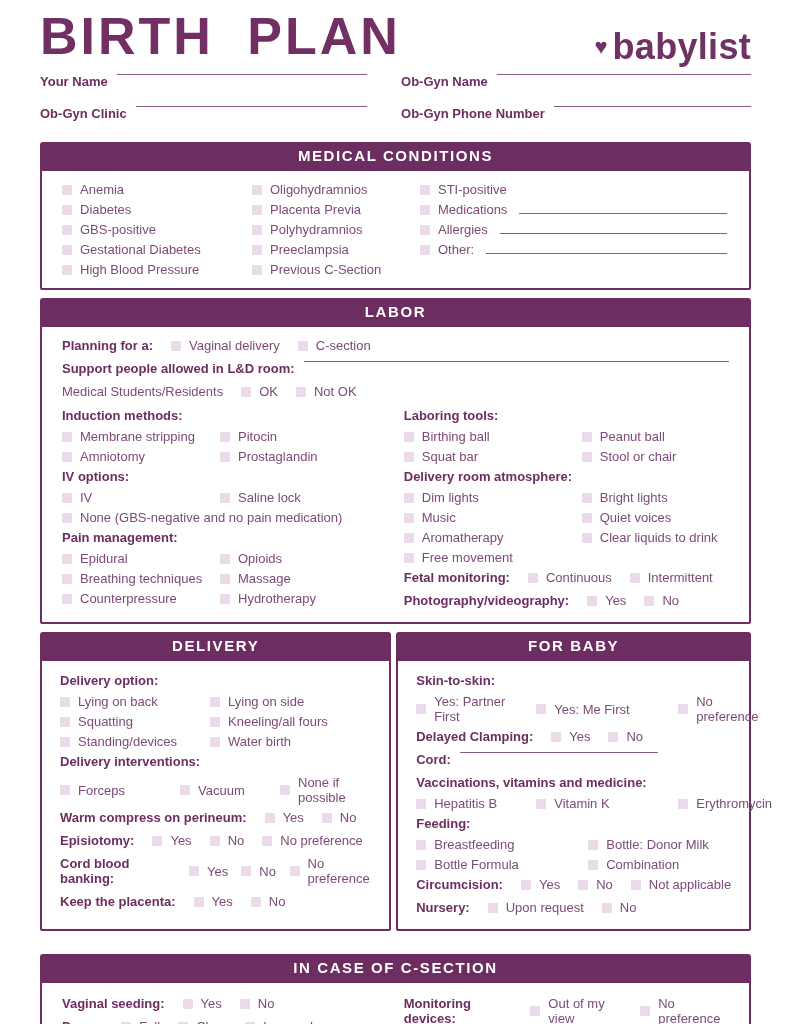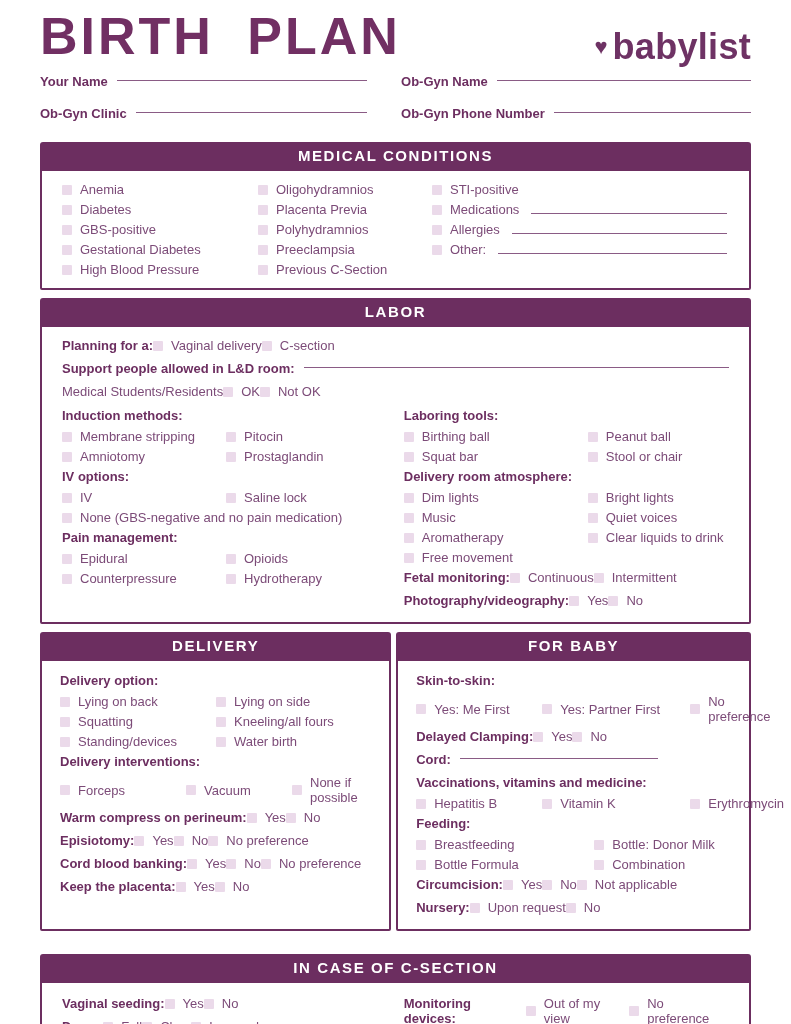--- a/index.html
+++ b/index.html
@@ -17,53 +17,53 @@
 
   
   header{display:flex;justify-content:space-between;align-items:flex-start}
   h1{font-size:52px;font-weight:900;letter-spacing:3px;word-spacing:16px;color:var(--title);line-height:44px}
   .brand{display:flex;align-items:center;gap:5px;margin-top:12px;color:#6E3264}
   .brand .heart{font-size:22px;line-height:22px}
   .brand .bname{font-size:36px;font-weight:600;letter-spacing:.3px}
 
   
   .idfields{display:grid;grid-template-columns:1fr 1.07fr;column-gap:34px;row-gap:9px;margin:6px 0 13px}
-  .fieldrow{display:flex;align-items:center}
+  .fieldrow{display:flex;align-items:flex-start}
   .fieldrow .blbl{white-space:nowrap}
   .fline{flex:1;border-bottom:1px solid var(--line);margin:0 0 2px 9px;height:1px}
   .fieldrow.short .fline{flex:0 0 198px}
 
   
   section{margin-bottom:8px}
   .bar{height:27px;background:var(--primary);color:#fff;display:flex;align-items:center;justify-content:center;
        font-weight:800;font-size:15px;letter-spacing:1.6px;border-radius:3px 3px 0 0}
   .box{border:2px solid var(--primary);background:#fff;padding:11px 20px 6px;border-radius:0 0 2px 2px}
 
   .blbl{font-weight:bold;color:var(--primary)}
   .rlbl{color:var(--text)}
   .bhead{font-weight:bold;color:var(--primary);margin:1px 0 6px}
 
   .cb{display:inline-block;width:10px;height:10px;background:var(--cb);border-radius:1px;flex:0 0 10px}
   .opt{display:flex;align-items:center;gap:8px;min-width:0}
   .olbl{line-height:15px}
   .wline{flex:1;height:1px;border-bottom:1px solid var(--line);align-self:flex-end;margin:0 2px 3px 4px}
 
-  .optgrid{display:grid;column-gap:14px;margin-bottom:5px}
+  .optgrid{display:grid;column-gap:8px;margin-bottom:5px}
   .cols-1{grid-template-columns:1fr}
   .cols-2{grid-template-columns:1fr 1fr}
   .cols-3{grid-template-columns:1fr 1fr 1fr}
   .medical .cols-3{grid-template-columns:182px 160px 1fr}
   .labor-left .cols-2{grid-template-columns:150px 1fr}
   .labor-right .cols-2{grid-template-columns:170px 1fr}
   .delivery .cols-2{grid-template-columns:142px 1fr}
   .delivery .cols-3{grid-template-columns:112px 92px 1fr}
   .for-baby .cols-2{grid-template-columns:164px 1fr}
   .for-baby .cols-3{grid-template-columns:112px 134px 1fr}
 
-  .inlinerow{display:flex;align-items:center;margin-bottom:8px}
+  .inlinerow{display:flex;align-items:center;gap:18px;margin-bottom:8px}
   .inlinerow .blbl,.inlinerow .rlbl{margin-right:0}
   .inline-opt{display:inline-flex}
   .fieldrow{margin-bottom:8px}
 
   .twocol{display:grid;grid-template-columns:1fr 1.03fr;column-gap:26px;margin-top:2px}
 
   
   .half-wrap{display:grid;grid-template-columns:1fr 1.01fr;column-gap:5px;margin-bottom:23px}
   .half-wrap section{margin-bottom:0;display:flex;flex-direction:column}
   .half-wrap .box{flex:1;padding:11px 12px 6px 18px}
@@ -251,20 +251,30 @@
             </div>
             <div class="bhead">Pain management:</div>
             <div class="optgrid cols-2">
               <span class="opt">
                 <span class="cb"></span>
                 <span class="olbl">Epidural</span>
               </span>
               <span class="opt">
                 <span class="cb"></span>
                 <span class="olbl">Opioids</span>
+              </span>
+            </div>
+            <div class="optgrid cols-2">
+              <span class="opt">
+                <span class="cb"></span>
+                <span class="olbl">Breathing techniques</span>
+              </span>
+              <span class="opt">
+                <span class="cb"></span>
+                <span class="olbl">Massage</span>
               </span>
             </div>
             <div class="optgrid cols-2">
               <span class="opt">
                 <span class="cb"></span>
                 <span class="olbl">Counterpressure</span>
               </span>
               <span class="opt">
                 <span class="cb"></span>
                 <span class="olbl">Hydrotherapy</span>
@@ -465,25 +475,25 @@
     </section>
     <section>
       <div class="bar">
         <span>FOR BABY</span>
       </div>
       <div class="box for-baby">
           <div class="bhead">Skin-to-skin:</div>
           <div class="optgrid cols-3">
             <span class="opt">
               <span class="cb"></span>
+              <span class="olbl">Yes: Partner First</span>
+            </span>
+            <span class="opt">
+              <span class="cb"></span>
               <span class="olbl">Yes: Me First</span>
-            </span>
-            <span class="opt">
-              <span class="cb"></span>
-              <span class="olbl">Yes: Partner First</span>
             </span>
             <span class="opt">
               <span class="cb"></span>
               <span class="olbl">No preference</span>
             </span>
           </div>
           <div class="inlinerow">
             <span class="blbl">Delayed Clamping:</span>
             <span class="opt inline-opt">
               <span class="cb"></span>

